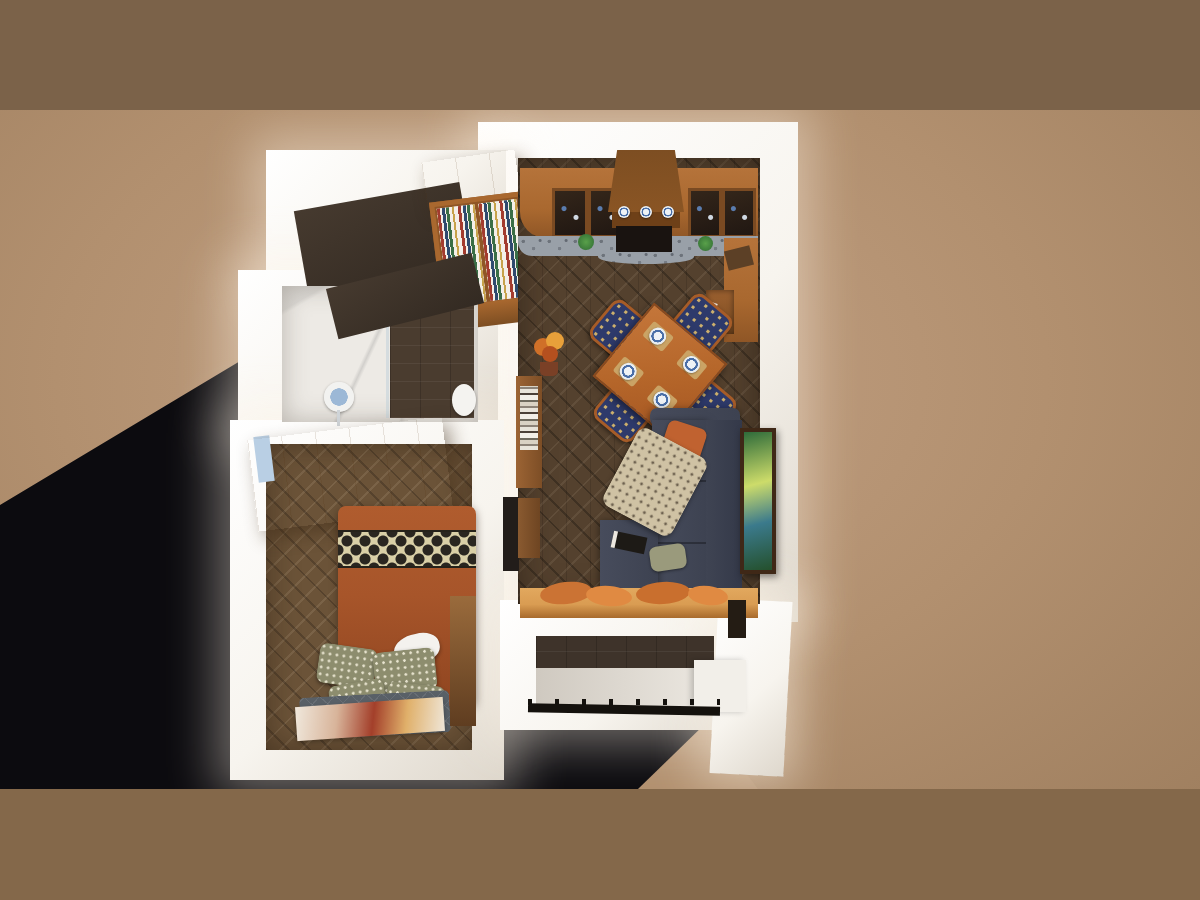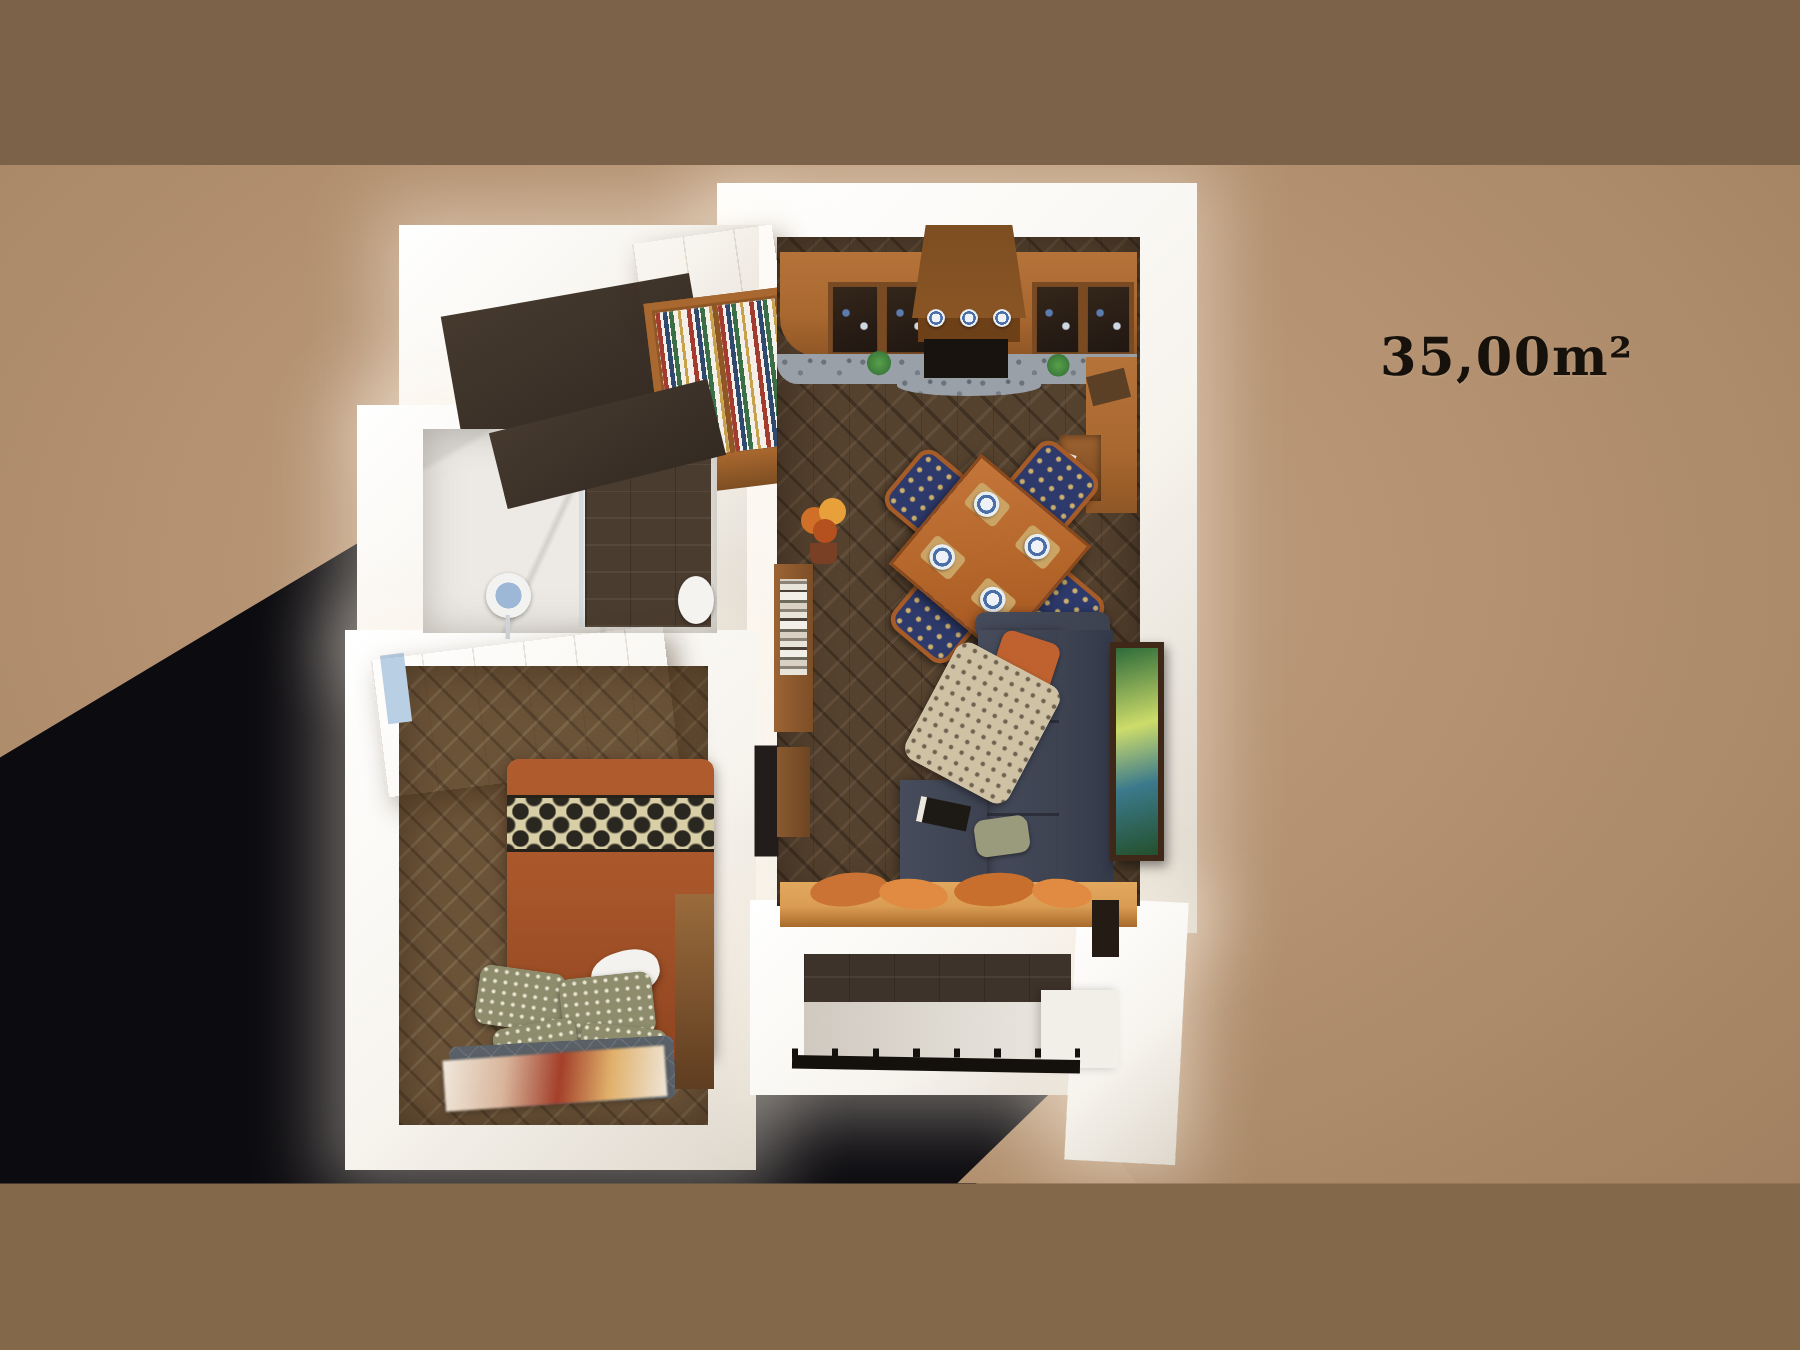--- a/index.html
+++ b/index.html
@@ -203,17 +203,16 @@
   <div class="abs room-layer" style="left:452px;top:626px;width:22px;height:78px;background:#efece6;"></div>
   <div class="abs room-layer" style="left:394px;top:634px;width:46px;height:30px;border-radius:45%;background:#f4f2ee;transform:rotate(-15deg);box-shadow:0 2px 4px rgba(0,0,0,.35);"></div>
   <div class="abs room-layer pillow-olive" style="left:318px;top:646px;width:58px;height:40px;transform:rotate(8deg);"></div>
   <div class="abs room-layer pillow-olive" style="left:374px;top:650px;width:62px;height:42px;transform:rotate(-6deg);"></div>
   <div class="abs room-layer pillow-olive" style="left:330px;top:682px;width:56px;height:36px;transform:rotate(-10deg);"></div>
   <div class="abs room-layer pillow-olive" style="left:386px;top:684px;width:58px;height:38px;transform:rotate(6deg);"></div>
   <div class="abs room-layer quilt" style="left:300px;top:694px;width:150px;height:42px;transform:rotate(-3deg);"></div>
   <div class="abs room-layer" style="left:450px;top:596px;width:26px;height:130px;background:linear-gradient(180deg,#9a6b3c,#5f3d20);"></div>
   <div class="abs room-layer" style="left:296px;top:702px;width:148px;height:34px;transform:rotate(-4deg);filter:blur(0.6px);background:linear-gradient(100deg,#f0e8dc 0%,#d8b49a 28%,#a33f2a 52%,#e0b06a 74%,#efe6d8 100%);box-shadow:0 2px 5px rgba(0,0,0,.3);"></div>
 
-  <div id="area-label" class="abs" style="left:920px;top:218px;">35,00m²</div>
 
   <div id="band-top" class="abs"></div>
   <div id="band-bottom" class="abs"></div>
 </div>
 
 </body></html>

